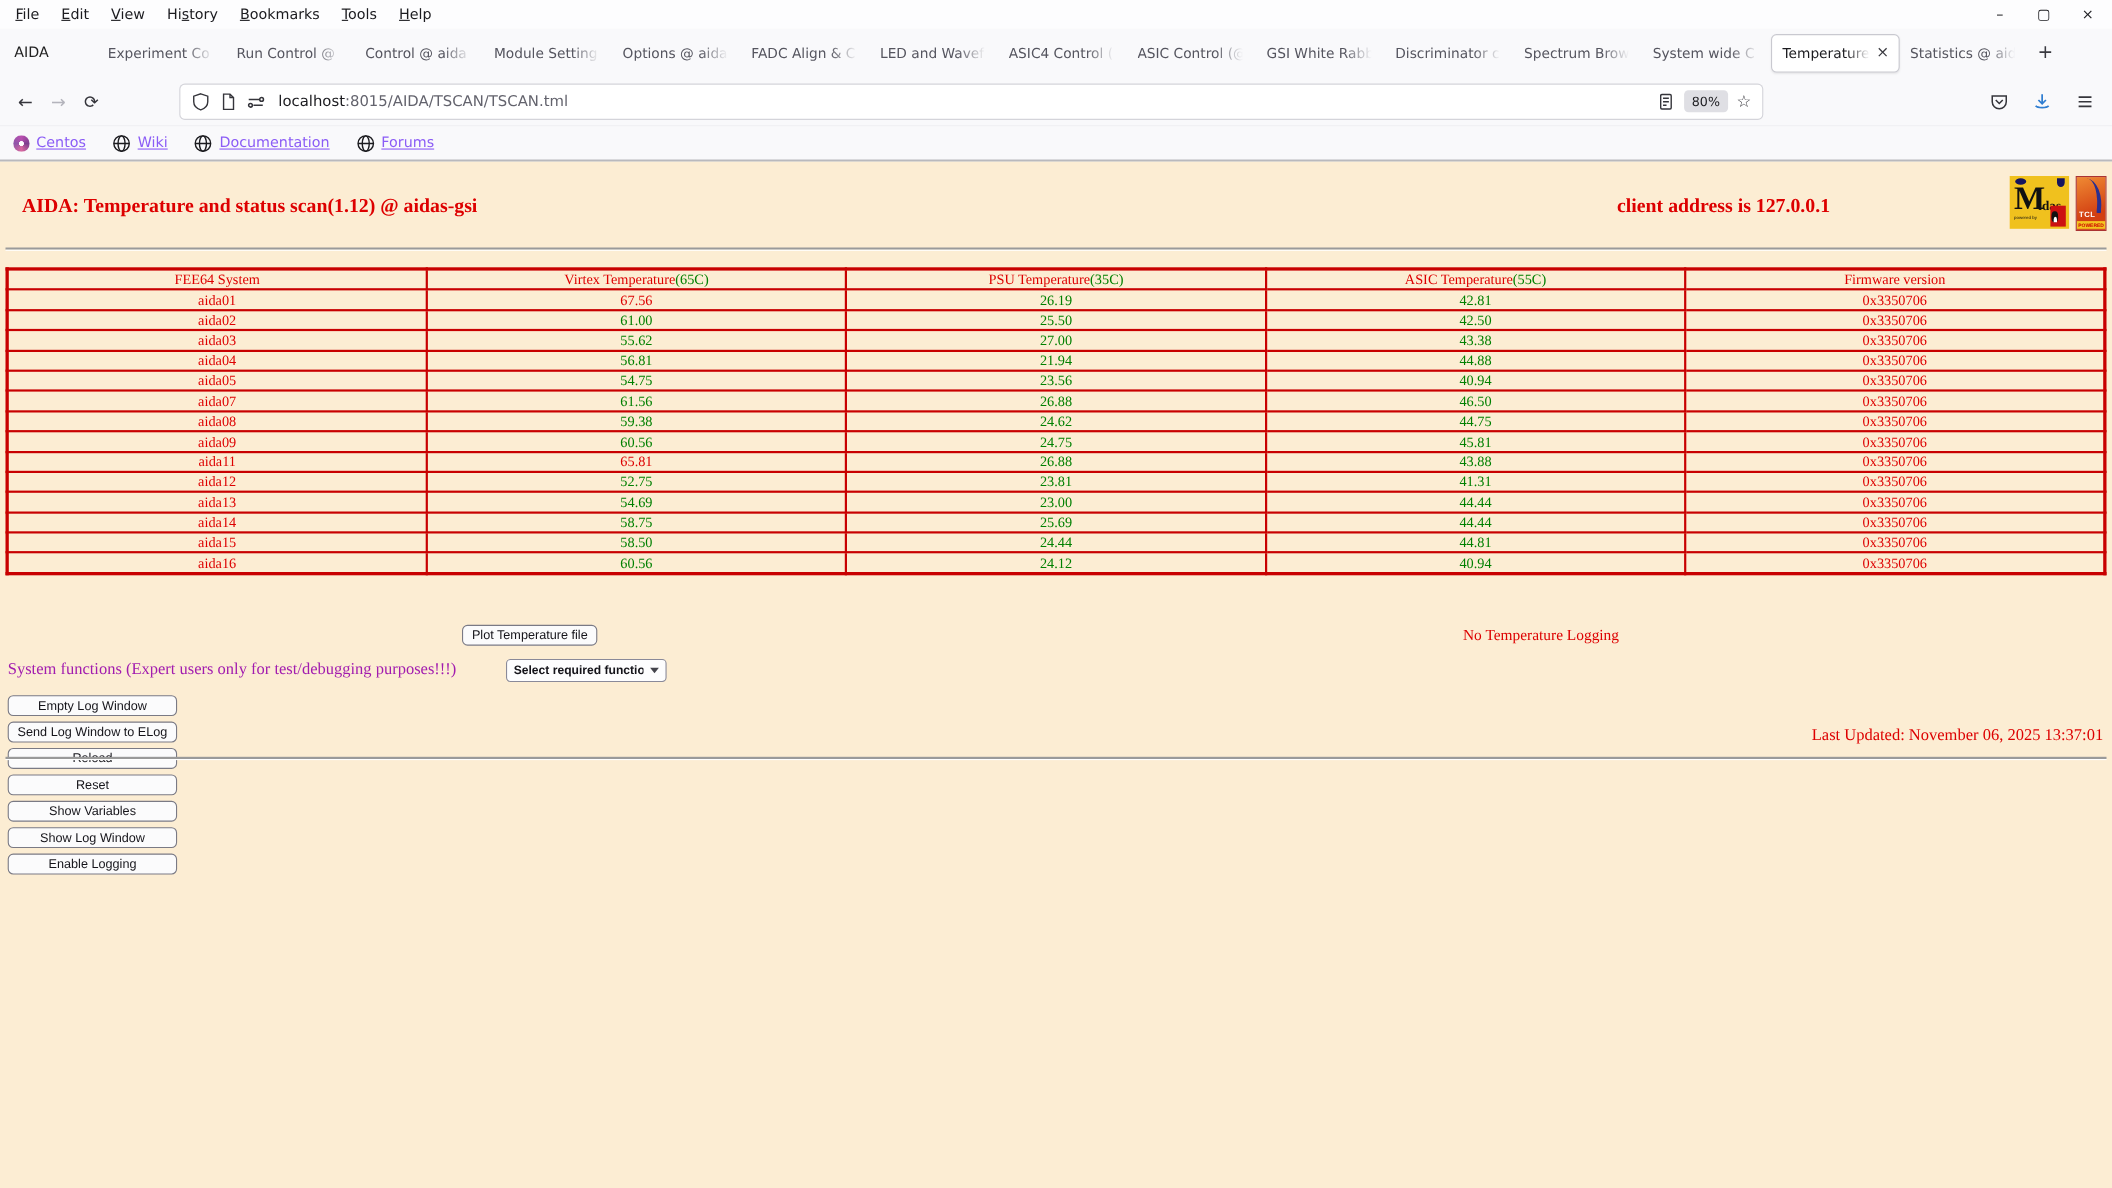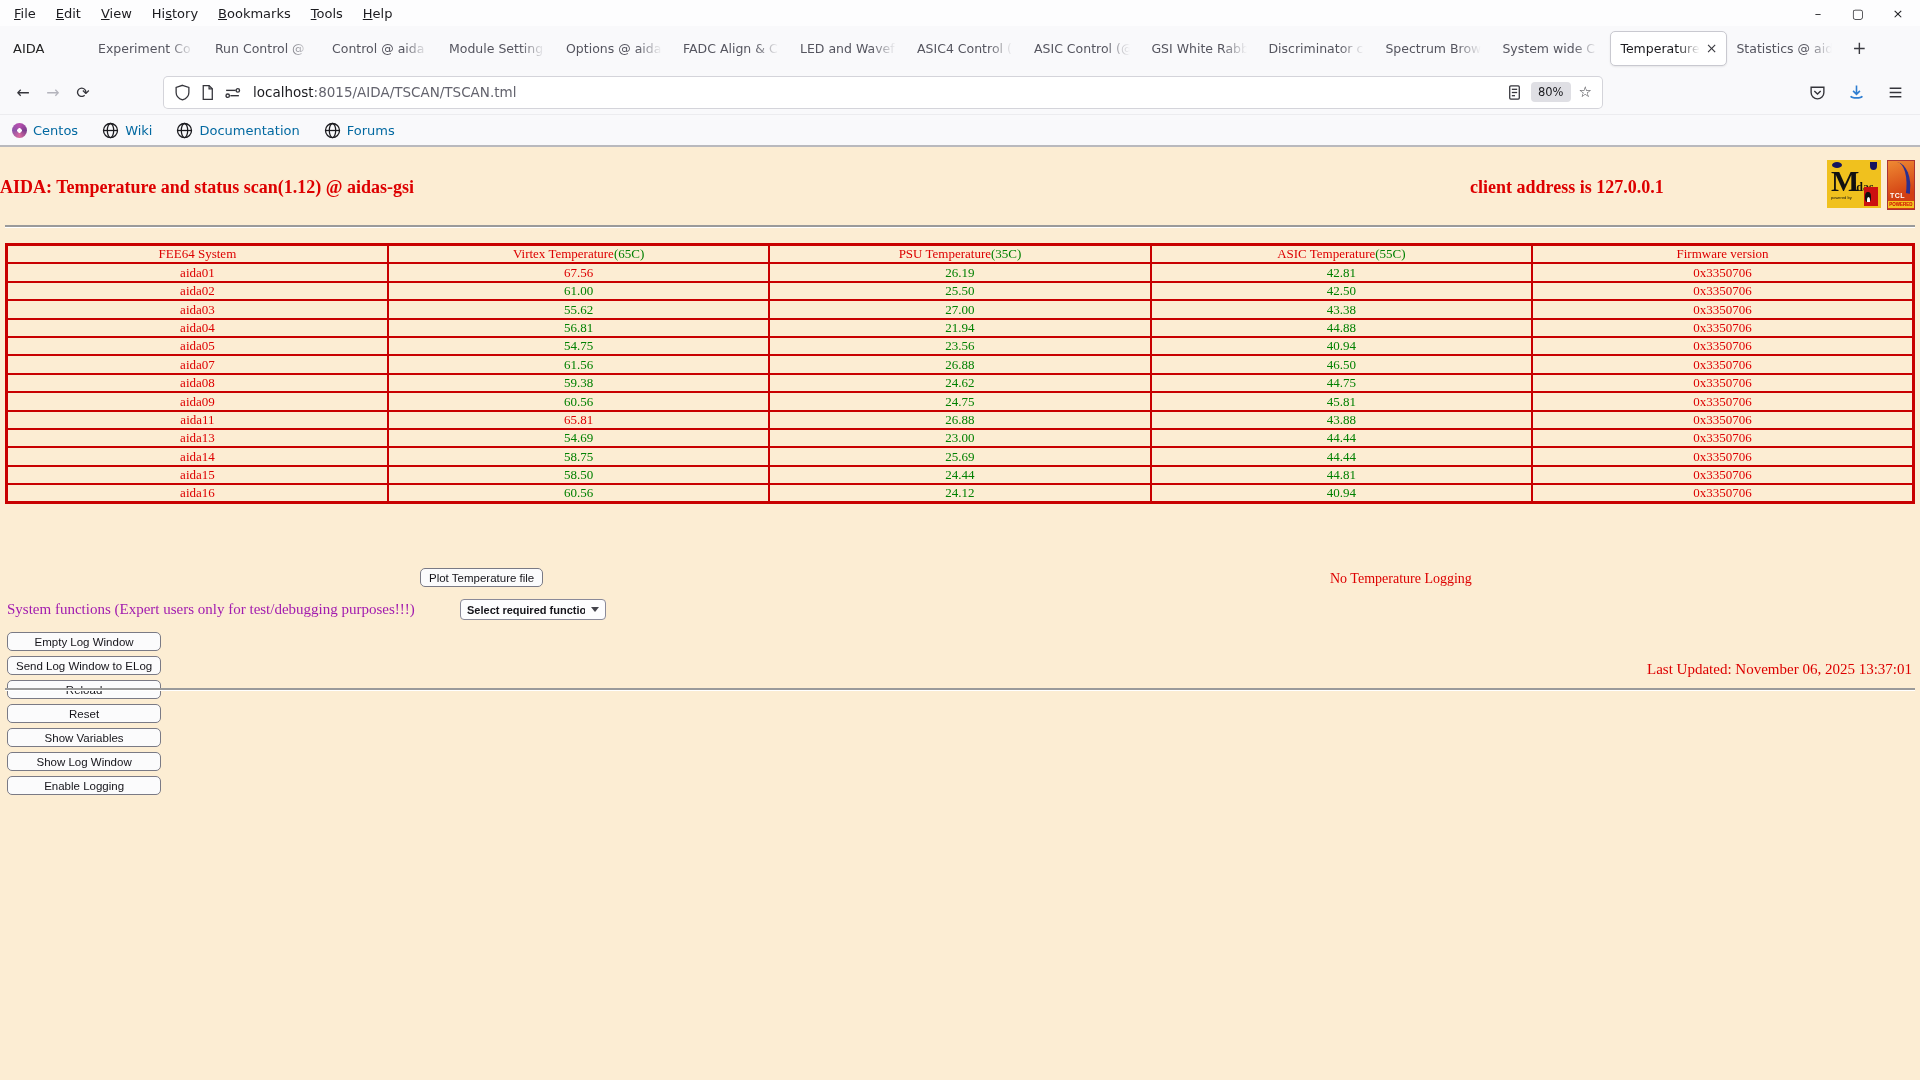--- a/index.html
+++ b/index.html
@@ -45,29 +45,29 @@
   .url-spacer{flex:1;}
   .zoom-badge{background:#dfdfe4;border-radius:4px;font-size:11.5px;color:#1b1b1f;
               padding:3px 7px;}
   .star{font-size:15px;color:#35353b;}
   .right-icons{margin-left:auto;display:flex;gap:22px;align-items:center;padding-right:8px;}
   .icon16{width:17px;height:17px;display:block;}
 
   
   .bookmarksbar{height:30px;background:#f9f9fb;border-bottom:2px solid #b9b9bd;
           display:flex;align-items:center;padding-left:12px;gap:24px;flex:0 0 auto;}
-  .bookmark{display:flex;align-items:center;gap:6px;font-size:13px;color:#0369a1;}
+  .bookmark{display:flex;align-items:center;gap:6px;font-size:13px;color:#8b5cf6;text-decoration:underline;}
   .centos-icon{width:15px;height:15px;border-radius:50%;
       background:
         radial-gradient(circle at 50% 50%, #fff 0 2px, transparent 2.5px),
         conic-gradient(#b94fb0,#7d3f8e,#d8699f,#8f55a8,#b94fb0);}
 
   
   .page{position:relative;flex:1;background:#fcedd3;font-family:"Liberation Serif",serif;}
-  .page-title{position:absolute;left:0;top:30px;font-size:18px;font-weight:bold;color:#dd0000;}
+  .page-title{position:absolute;left:20px;top:30px;font-size:18px;font-weight:bold;color:#dd0000;}
   .client-address{position:absolute;left:1470px;top:30px;font-size:18px;font-weight:bold;color:#dd0000;}
 
   .logos{position:absolute;top:13px;right:5px;display:flex;gap:6px;align-items:flex-start;}
   .midas-logo{width:54px;height:48px;background:#f0c11e;position:relative;
       font-family:"Liberation Serif",serif;color:#111;overflow:hidden;}
   .midas-m{position:absolute;left:4px;top:6px;font-size:30px;font-weight:bold;line-height:1;}
   .midas-idas{position:absolute;left:26px;top:20px;font-size:12px;font-weight:bold;}
   .midas-dot{position:absolute;left:5px;top:2px;width:10px;height:6px;background:#14145e;border-radius:50%;}
   .midas-shield{position:absolute;right:4px;top:2px;width:7px;height:8px;background:#14145e;
       border-radius:0 0 50% 50%;}
@@ -372,20 +372,27 @@
             <td class="red">0x3350706</td>
           </tr>
           <tr>
             <td class="red">aida11</td>
             <td class="red">65.81</td>
             <td class="green">26.88</td>
             <td class="green">43.88</td>
             <td class="red">0x3350706</td>
           </tr>
           <tr>
+            <td class="red">aida12</td>
+            <td class="green">52.75</td>
+            <td class="green">23.81</td>
+            <td class="green">41.31</td>
+            <td class="red">0x3350706</td>
+          </tr>
+          <tr>
             <td class="red">aida13</td>
             <td class="green">54.69</td>
             <td class="green">23.00</td>
             <td class="green">44.44</td>
             <td class="red">0x3350706</td>
           </tr>
           <tr>
             <td class="red">aida14</td>
             <td class="green">58.75</td>
             <td class="green">25.69</td>

